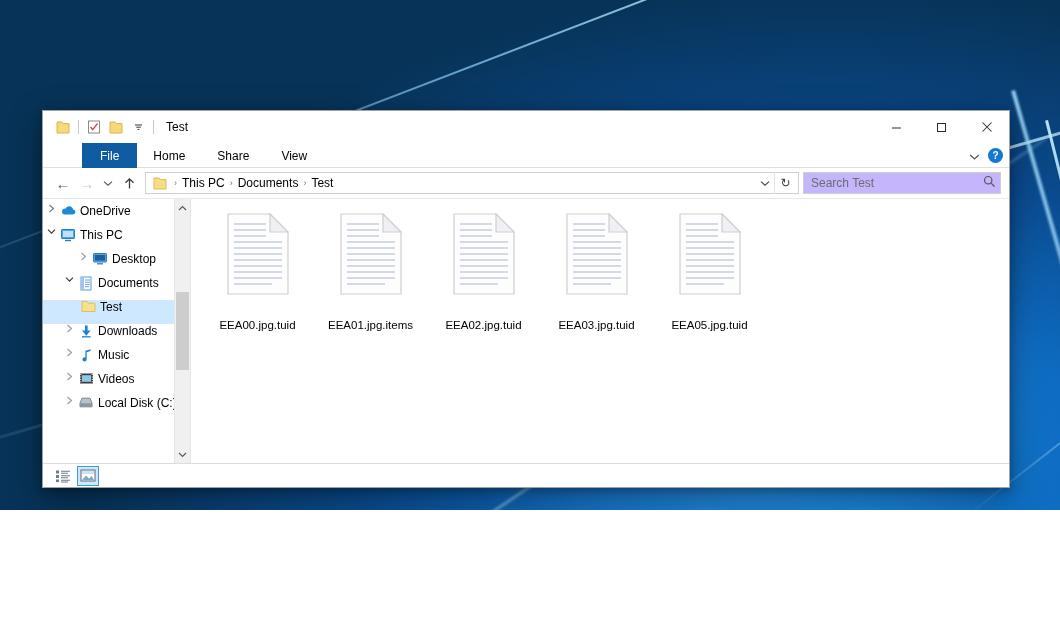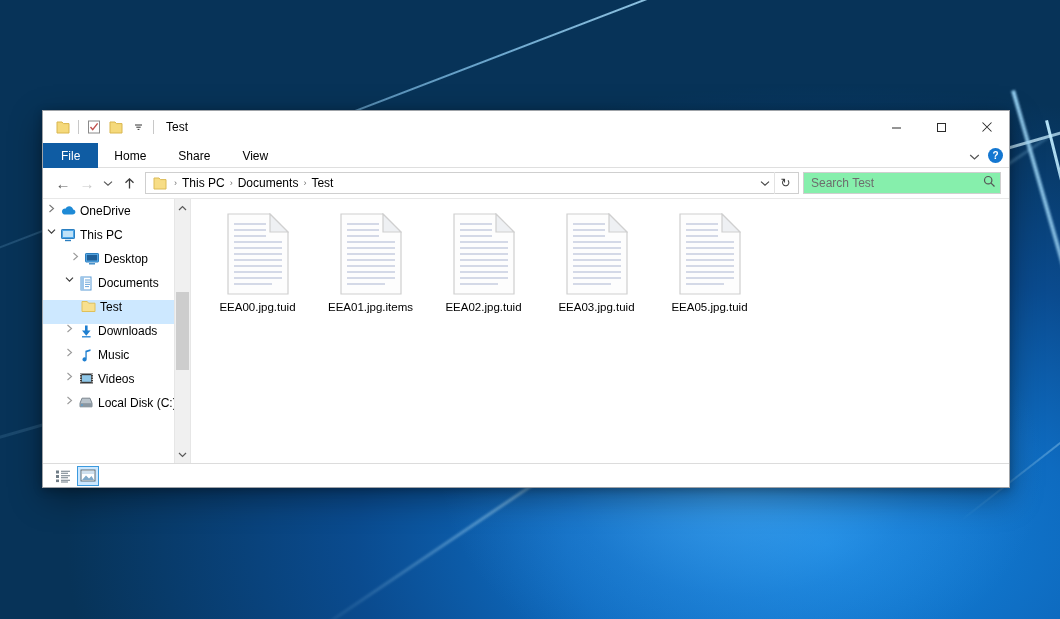--- a/index.html
+++ b/index.html
@@ -3,21 +3,21 @@
 <meta charset="utf-8">
 <style>
   * { box-sizing: border-box; margin: 0; padding: 0; }
   html, body {
     width: 1060px; height: 619px; overflow: hidden;
     font-family: "Liberation Sans", sans-serif;
   }
 
   
   #desktop {
-    position: relative; width: 1060px; height: 619px; overflow: hidden;
+    position: relative; width: 1060px; height: 510px; overflow: hidden;
     background: #0a2d54;
   }
   .wp-layer { position: absolute; inset: 0; }
   .wp-base {
     background:
       radial-gradient(ellipse 760px 460px at 78% 88%, #1484dd 0%, #0e6bc0 34%, #0a4b8f 62%, #073358 100%),
       linear-gradient(150deg, #06243f 0%, #07294a 38%, #0a3f72 70%, #0f5ea6 100%);
   }
   .wp-glow {
     background: radial-gradient(ellipse 420px 300px at 70% 76%, rgba(90,185,255,.55) 0%, rgba(70,160,240,.22) 42%, rgba(0,0,0,0) 72%);
@@ -61,21 +61,21 @@
   .qat-sep { width: 1px; height: 14px; background: #c8c8c8; margin: 0 4px; }
   .title-text {
     font-size: 12px; color: #000; margin-left: 8px; white-space: nowrap;
   }
   .wincontrols { position: absolute; right: 0; top: 0; height: 32px; display: flex; }
   .wc { width: 45px; height: 32px; display: flex; align-items: center; justify-content: center; }
 
   
   .ribbonbar {
     height: 25px; flex: 0 0 25px; display: flex; align-items: stretch;
-    border-bottom: 1px solid #dfdfdf; background: #fff; position: relative;
+    border-bottom: 1px solid #dfdfdf; background: #fff; position: relative; padding-left: 39px;
   }
   .tab {
     padding: 0 16px; display: flex; align-items: center; font-size: 12px;
     color: #000; height: 25px;
   }
   .tab-file { background: #0f5ca3; color: #fff; padding: 0 18px; }
   .ribbon-right { position: absolute; right: 6px; top: 0; height: 25px; display: flex; align-items: center; gap: 8px; }
   .help-icon {
     width: 15px; height: 15px; border-radius: 50%; background: #1477d1;
     color: #fff; font-size: 10px; font-weight: bold; display: flex;
@@ -97,21 +97,21 @@
     flex: 1 1 auto; height: 22px; border: 1px solid #cfcfcf; background: #fff;
     display: flex; align-items: center; margin-left: 4px; padding: 0 2px 0 5px;
     min-width: 0;
   }
   .crumbs { display: flex; align-items: center; flex: 1 1 auto; overflow: hidden; }
   .crumb { font-size: 12px; color: #000; padding: 0 3px; white-space: nowrap; }
   .crumb-sep { color: #6f6f6f; font-size: 9px; padding: 0 2px; }
   .addr-drop { width: 18px; display: flex; align-items: center; justify-content: center; color: #444; font-size: 9px; }
   .refresh-btn { width: 22px; height: 22px; display: flex; align-items: center; justify-content: center; color: #3a3a3a; font-size: 12px; border-left: 1px solid #e3e3e3; }
   .searchbox {
-    width: 198px; height: 22px; border: 1px solid #cfcfcf; background: #86efac;
+    width: 198px; height: 22px; border: 1px solid #cfcfcf; background: #c4b5fd;
     display: flex; align-items: center; margin-left: 4px; padding: 0 4px 0 7px;
   }
   .searchbox input {
     flex: 1 1 auto; border: none; outline: none; font-size: 12px;
     font-family: "Liberation Sans", sans-serif; color: #000; background: transparent;
     min-width: 0;
   }
   .searchbox input::placeholder { color: #6d6d6d; opacity: 1; }
 
   
@@ -156,21 +156,21 @@
     flex: 1 1 auto; background: #fff; position: relative; overflow: hidden;
     padding: 12px 0 0 10px;
   }
   .filegrid { display: flex; flex-wrap: wrap; align-content: flex-start; }
   .fileitem {
     width: 113px; height: 120px; display: flex; flex-direction: column;
     align-items: center; padding-top: 2px;
   }
   .ficon-wrap { width: 72px; height: 88px; display: flex; align-items: flex-start; justify-content: center; }
   .fname {
-    font-size: 11.5px; color: #000; margin-top: 0; text-align: center;
+    font-size: 11.5px; color: #000; margin-top: 18px; text-align: center;
     white-space: nowrap;
   }
 
   
   .statusbar {
     height: 24px; flex: 0 0 24px; border-top: 1px solid #dcdcdc;
     display: flex; align-items: center; padding: 0 6px 0 9px;
     font-size: 11.5px; color: #1c1c1c; background: #fff;
   }
   .status-left { flex: 1 1 auto; }
@@ -331,21 +331,21 @@
             <span class="ticon">
               <svg width="16" height="14" viewBox="0 0 16 14">
                   <rect x="1.5" y="1.5" width="13" height="9" rx="0.6" fill="#4aa5e8" stroke="#2a7ec0"></rect>
                   <rect x="3" y="3" width="10" height="6" fill="#bfe2f8"></rect>
                   <path d="M5 12.5h6" stroke="#2a7ec0" stroke-width="1.4"></path>
                 </svg>
             </span>
             <span class="tlabel">This PC</span>
           </div>
 
-          <div class="trow" style="padding-left:24px">
+          <div class="trow" style="padding-left:32px">
             <span class="chev">
               <svg width="7" height="9" viewBox="0 0 7 9">
                   <path d="M1.5 1l4 3.5-4 3.5" fill="none" stroke="#9a9a9a" stroke-width="1.1"></path>
                 </svg>
             </span>
             <span class="ticon">
               <svg width="16" height="13" viewBox="0 0 16 13">
                   <rect x="1.5" y="1.5" width="13" height="8.5" rx="0.6" fill="#5fb0ec" stroke="#2a7ec0"></rect>
                   <rect x="2.8" y="2.8" width="10.4" height="5.8" fill="#1f5f98"></rect>
                   <path d="M5 11.8h6" stroke="#2a7ec0" stroke-width="1.3"></path>

